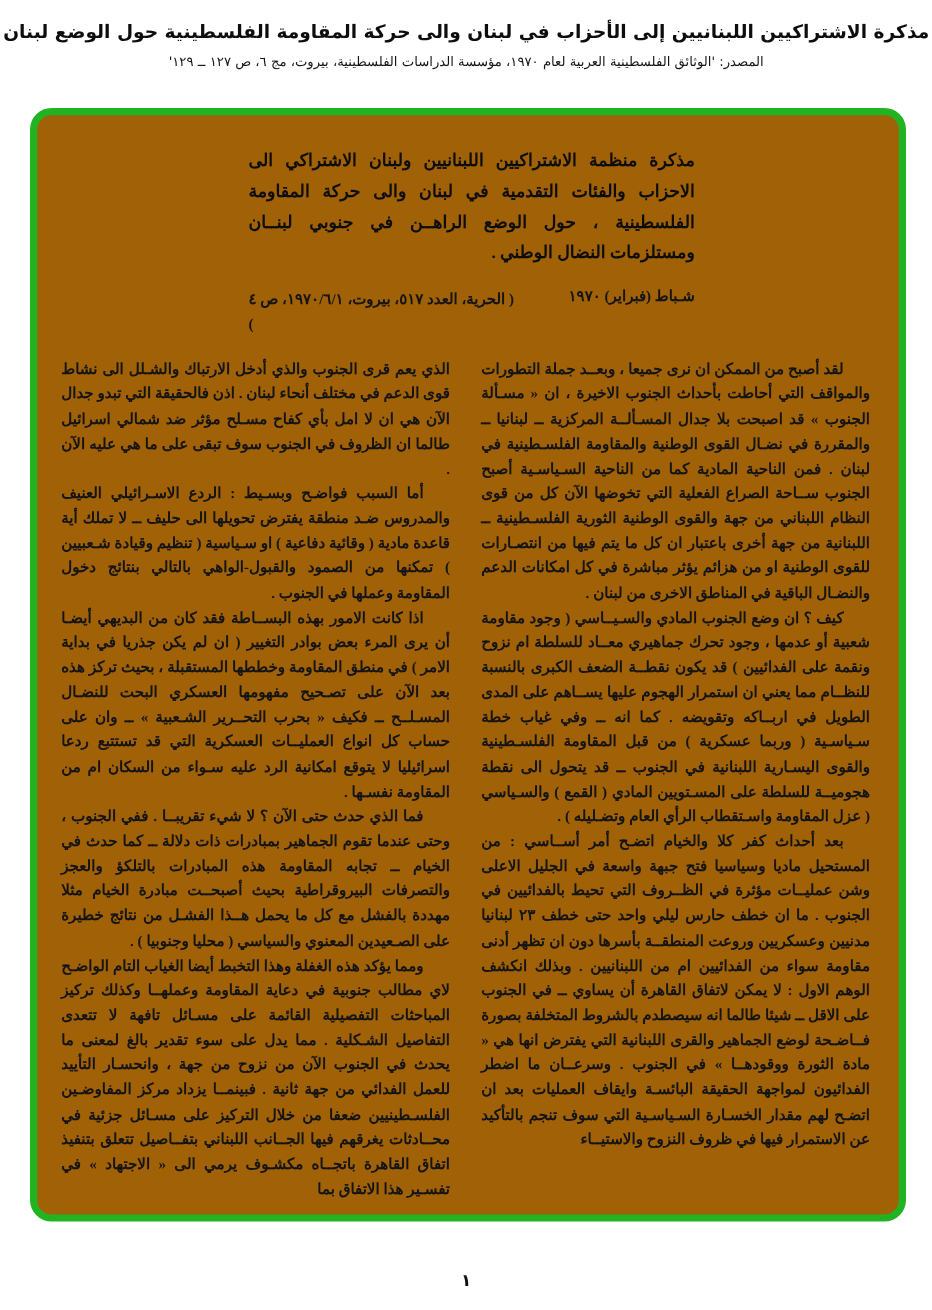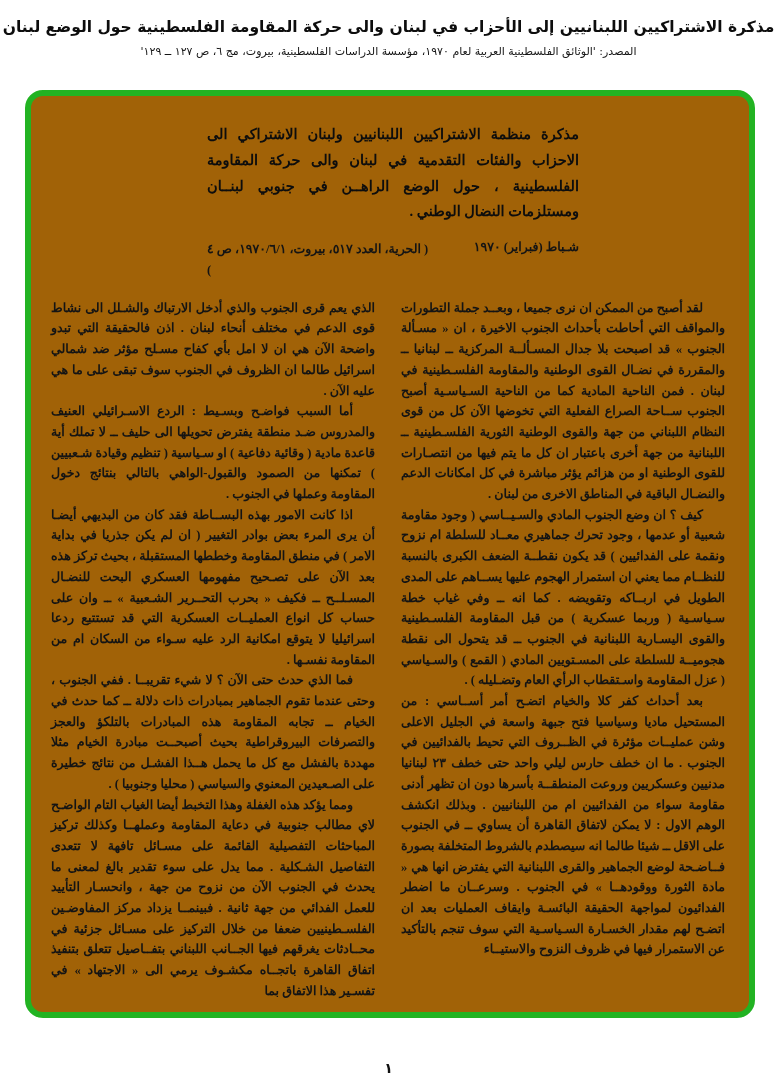--- a/index.html
+++ b/index.html
@@ -117,21 +117,21 @@
     <span class="memo-citation">( الحرية، العدد ٥١٧، بيروت، ١٩٧٠/٦/١، ص ٤ )</span>
   </div>
 
   <div class="columns">
     <div class="col">
       <p>لقد أصبح من الممكن ان نرى جميعا ، وبعــد جملة التطورات والمواقف التي أحاطت بأحداث الجنوب الاخيرة ، ان « مسـألة الجنوب » قد اصبحت بلا جدال المسـألــة المركزية ــ لبنانيا ــ والمقررة في نضـال القوى الوطنية والمقاومة الفلسـطينية في لبنان . فمن الناحية المادية كما من الناحية السـياسـية أصبح الجنوب ســاحة الصراع الفعلية التي تخوضها الآن كل من قوى النظام اللبناني من جهة والقوى الوطنية الثورية الفلسـطينية ــ اللبنانية من جهة أخرى باعتبار ان كل ما يتم فيها من انتصـارات للقوى الوطنية او من هزائم يؤثر مباشرة في كل امكانات الدعم والنضـال الباقية في المناطق الاخرى من لبنان .</p>
       <p>كيف ؟ ان وضع الجنوب المادي والسـيــاسي ( وجود مقاومة شعبية أو عدمها ، وجود تحرك جماهيري معــاد للسلطة ام نزوح ونقمة على الفدائيين ) قد يكون نقطــة الضعف الكبرى بالنسبة للنظــام مما يعني ان استمرار الهجوم عليها يســاهم على المدى الطويل في اربــاكه وتقويضه . كما انه ــ وفي غياب خطة سـياسـية ( وربما عسكرية ) من قبل المقاومة الفلسـطينية والقوى اليسـارية اللبنانية في الجنوب ــ قد يتحول الى نقطة هجوميــة للسلطة على المسـتويين المادي ( القمع ) والسـياسي ( عزل المقاومة واسـتقطاب الرأي العام وتضـليله ) .</p>
       <p>بعد أحداث كفر كلا والخيام اتضـح أمر أســاسي : من المستحيل ماديا وسياسيا فتح جبهة واسعة في الجليل الاعلى وشن عمليــات مؤثرة في الظــروف التي تحيط بالفدائيين في الجنوب . ما ان خطف حارس ليلي واحد حتى خطف ٢٣ لبنانيا مدنيين وعسكريين وروعت المنطقــة بأسرها دون ان تظهر أدنى مقاومة سواء من الفدائيين ام من اللبنانيين . وبذلك انكشف الوهم الاول : لا يمكن لاتفاق القاهرة أن يساوي ــ في الجنوب على الاقل ــ شيئا طالما انه سيصطدم بالشروط المتخلفة بصورة فــاضـحة لوضع الجماهير والقرى اللبنانية التي يفترض انها هي « مادة الثورة ووقودهــا » في الجنوب . وسرعــان ما اضطر الفدائيون لمواجهة الحقيقة البائسـة وايقاف العمليات بعد ان اتضـح لهم مقدار الخسـارة السـياسـية التي سوف تنجم بالتأكيد عن الاستمرار فيها في ظروف النزوح والاستيــاء</p>
     </div>
     <div class="col">
-      <p style="text-indent:0">الذي يعم قرى الجنوب والذي أدخل الارتباك والشـلل الى نشاط قوى الدعم في مختلف أنحاء لبنان . اذن فالحقيقة التي تبدو واضحة الآن هي ان لا امل بأي كفاح مسـلح مؤثر ضد شمالي اسرائيل طالما ان الظروف في الجنوب سوف تبقى على ما هي عليه الآن .</p>
+      <p style="text-indent:0">الذي يعم قرى الجنوب والذي أدخل الارتباك والشـلل الى نشاط قوى الدعم في مختلف أنحاء لبنان . اذن فالحقيقة التي تبدو جدال الآن هي ان لا امل بأي كفاح مسـلح مؤثر ضد شمالي اسرائيل طالما ان الظروف في الجنوب سوف تبقى على ما هي عليه الآن .</p>
       <p>أما السبب فواضـح وبسـيط : الردع الاسـرائيلي العنيف والمدروس ضـد منطقة يفترض تحويلها الى حليف ــ لا تملك أية قاعدة مادية ( وقائية دفاعية ) او سـياسية ( تنظيم وقيادة شـعبيين ) تمكنها من الصمود والقبول-الواهي بالتالي بنتائج دخول المقاومة وعملها في الجنوب .</p>
       <p>اذا كانت الامور بهذه البســاطة فقد كان من البديهي أيضـا أن يرى المرء بعض بوادر التغيير ( ان لم يكن جذريا في بداية الامر ) في منطق المقاومة وخططها المستقبلة ، بحيث تركز هذه بعد الآن على تصـحيح مفهومها العسكري البحت للنضـال المسـلــح ــ فكيف « بحرب التحــرير الشـعبية » ــ وان على حساب كل انواع العمليــات العسكرية التي قد تستتبع ردعا اسرائيليا لا يتوقع امكانية الرد عليه سـواء من السكان ام من المقاومة نفسـها .</p>
       <p>فما الذي حدث حتى الآن ؟ لا شيء تقريبــا . ففي الجنوب ، وحتى عندما تقوم الجماهير بمبادرات ذات دلالة ــ كما حدث في الخيام ــ تجابه المقاومة هذه المبادرات بالتلكؤ والعجز والتصرفات البيروقراطية بحيث أصبحــت مبادرة الخيام مثلا مهددة بالفشل مع كل ما يحمل هــذا الفشـل من نتائج خطيرة على الصـعيدين المعنوي والسياسي ( محليا وجنوبيا ) .</p>
       <p>ومما يؤكد هذه الغفلة وهذا التخبط أيضا الغياب التام الواضـح لاي مطالب جنوبية في دعاية المقاومة وعملهــا وكذلك تركيز المباحثات التفصيلية القائمة على مسـائل تافهة لا تتعدى التفاصيل الشـكلية . مما يدل على سوء تقدير بالغ لمعنى ما يحدث في الجنوب الآن من نزوح من جهة ، وانحسـار التأييد للعمل الفدائي من جهة ثانية . فبينمــا يزداد مركز المفاوضـين الفلسـطينيين ضعفا من خلال التركيز على مسـائل جزئية في محــادثات يغرقهم فيها الجــانب اللبناني بتفــاصيل تتعلق بتنفيذ اتفاق القاهرة باتجــاه مكشـوف يرمي الى « الاجتهاد » في تفسـير هذا الاتفاق بما</p>
     </div>
   </div>
 </section>
 
 <footer class="page-number">١</footer>
 

